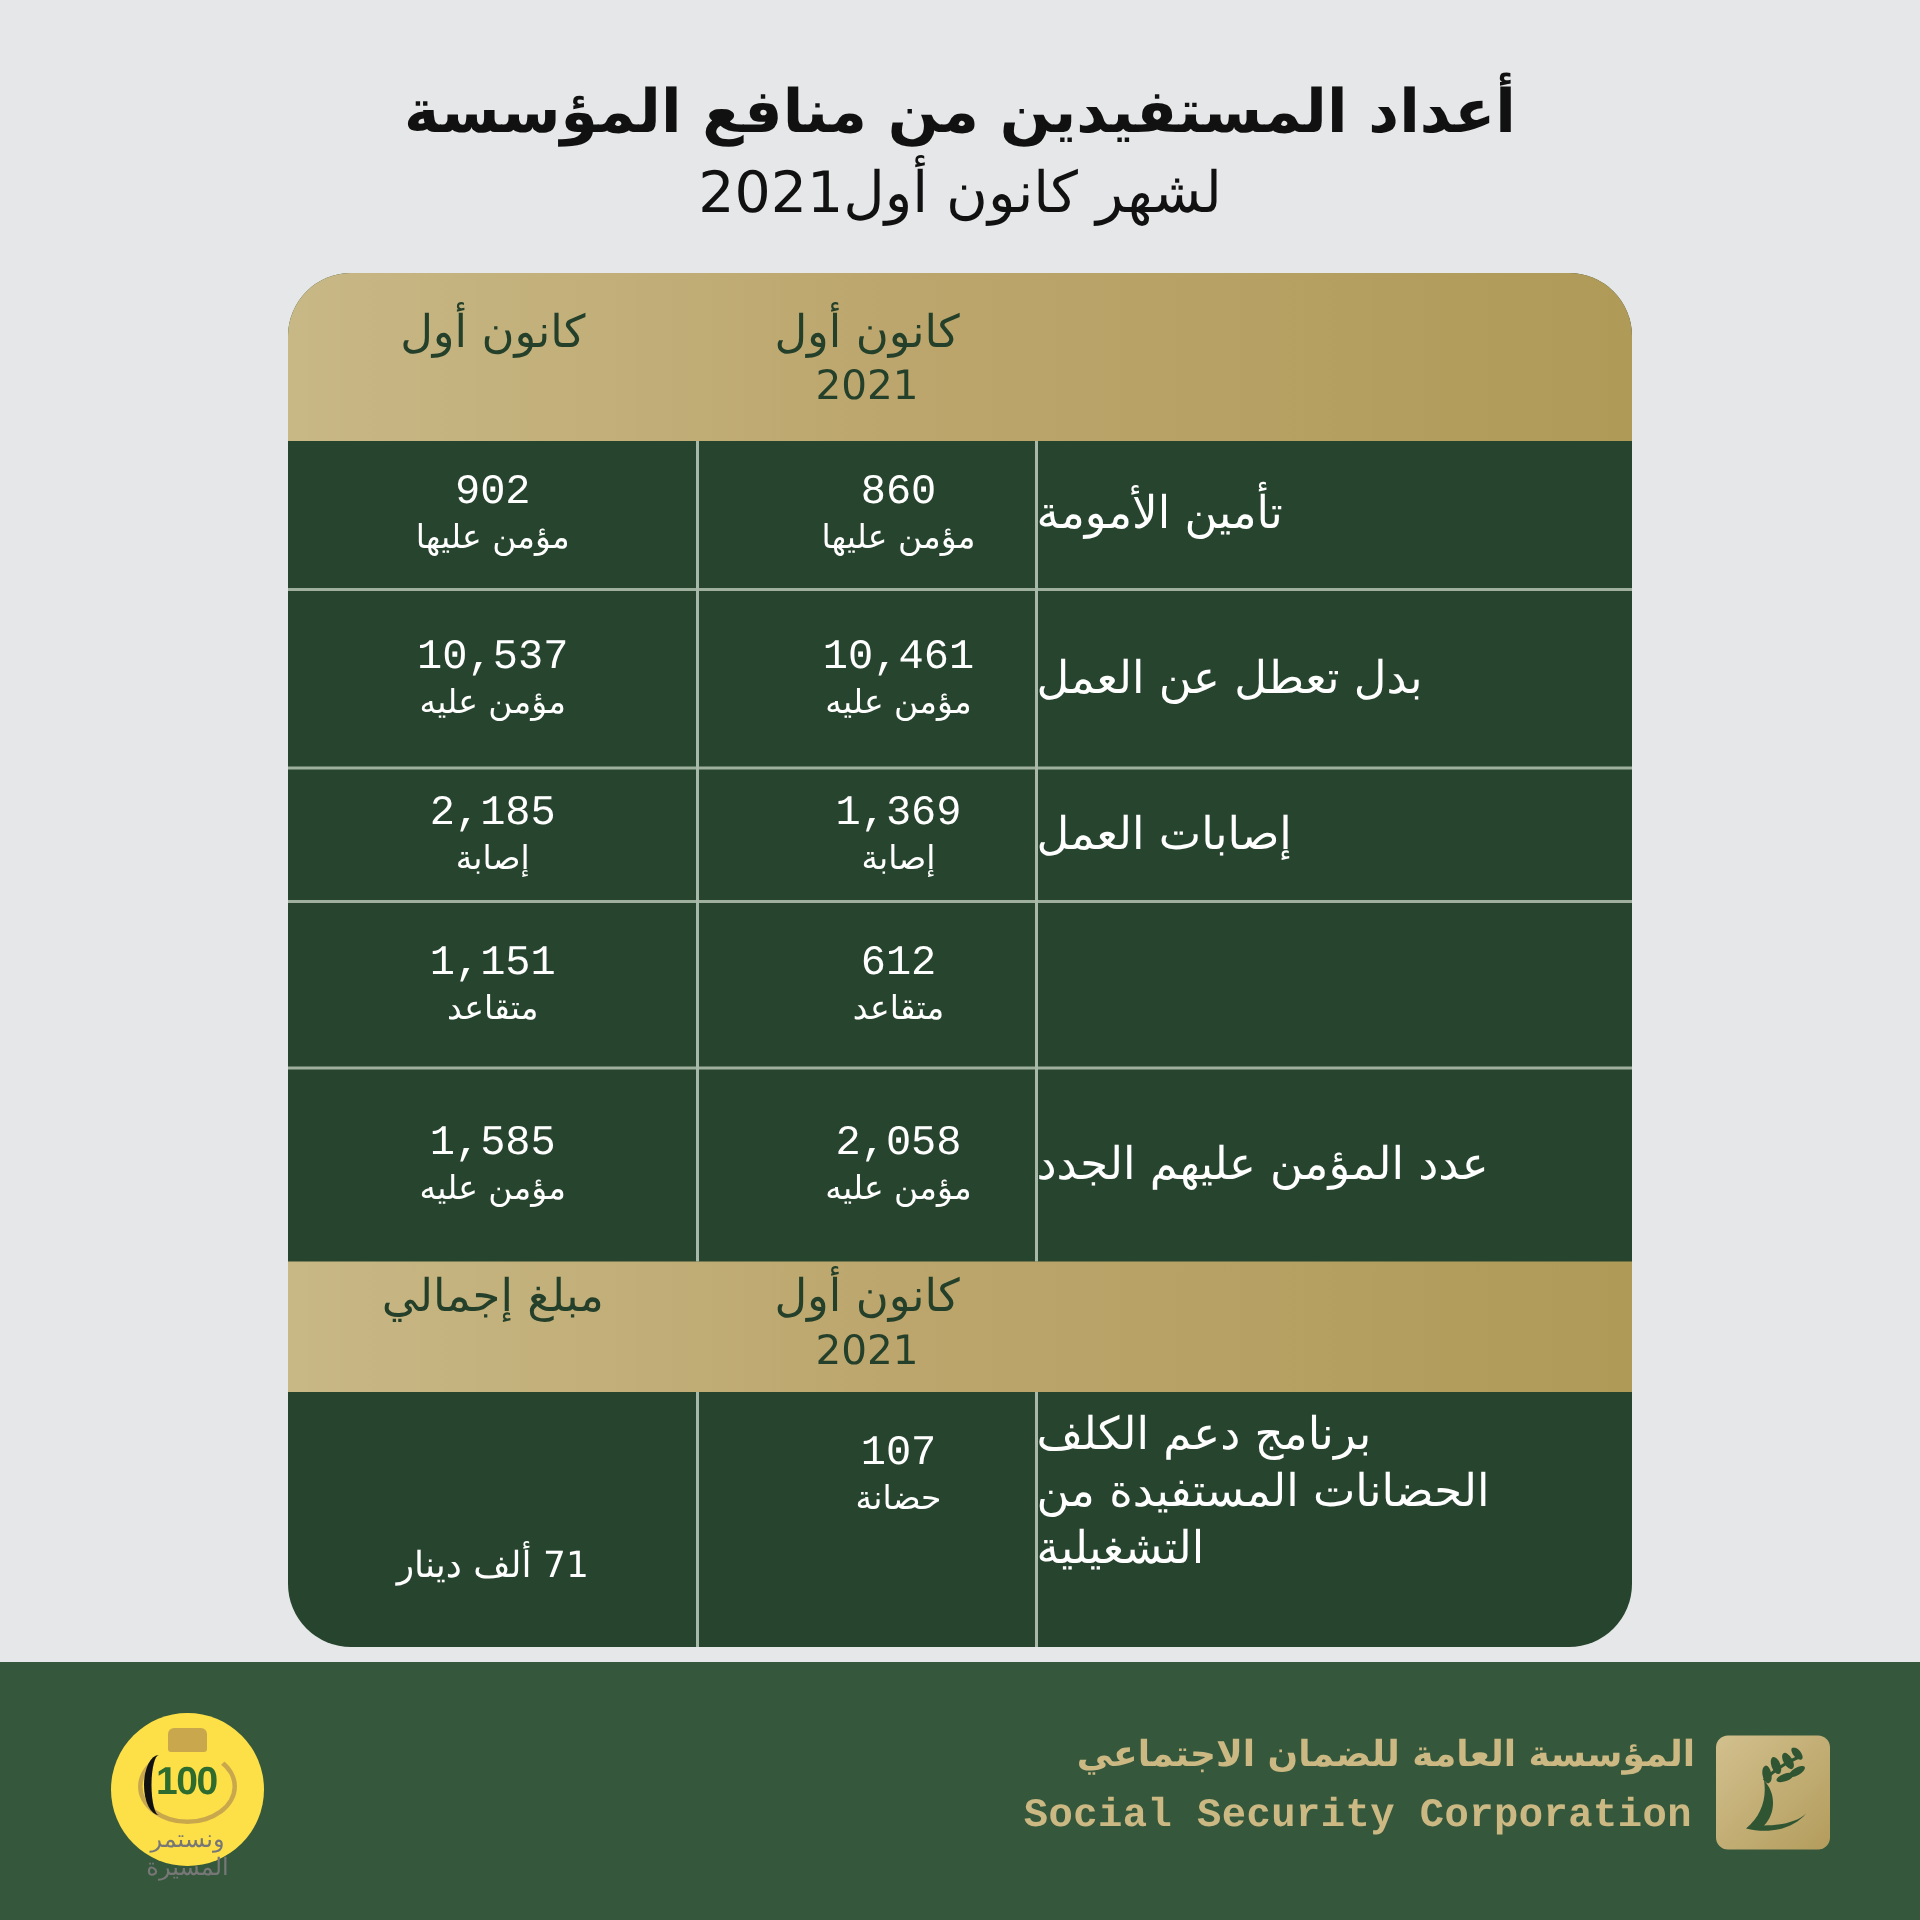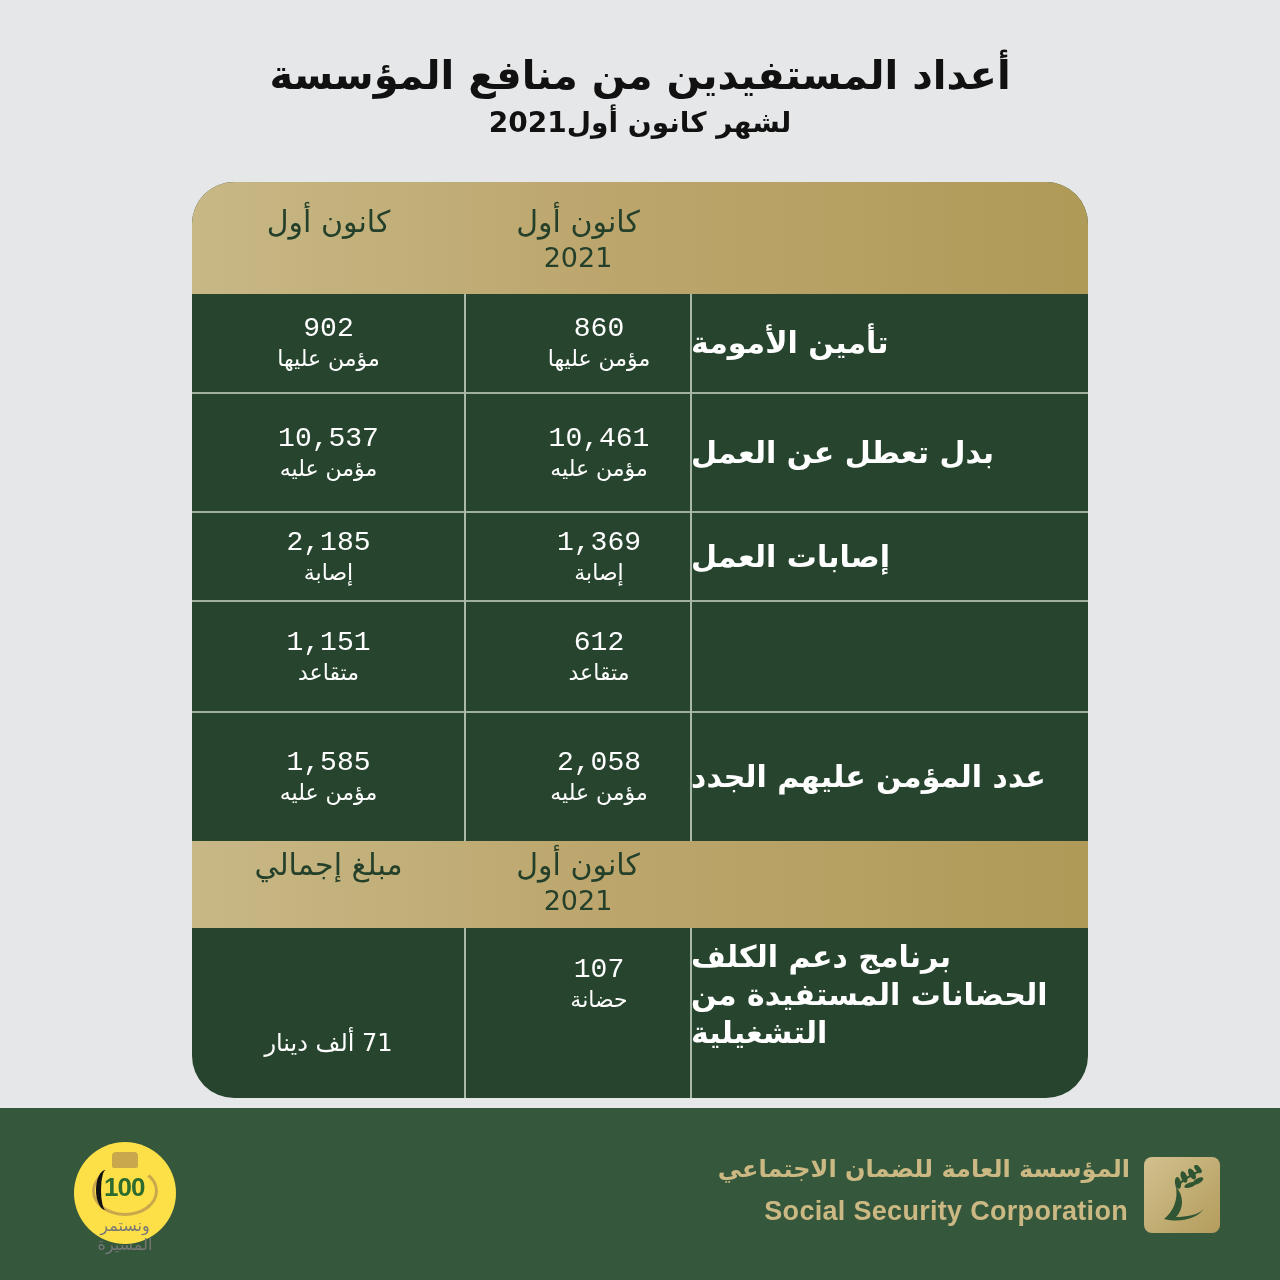--- a/index.html
+++ b/index.html
@@ -18,24 +18,24 @@
     }
     .title-main {
       top: 52px;
       font-size: 40px;
       font-weight: bold;
       left: 220px;
       width: 840px;
     }
     .title-sub {
       top: 106px;
-      font-size: 28px;
+      font-size: 38px;
       left: 220px;
       width: 840px;
-      font-weight: bold;
+      font-weight: normal;
     }
 
     .table-card {
       position: absolute;
       left: 192px; top: 182px;
       width: 896px; height: 916px;
       border-radius: 42px;
       overflow: hidden;
       background: #27452e;
     }
@@ -72,21 +72,20 @@
     }
     .cell.c2020 { left: 0; width: 273px; }
     .cell.c2021 { left: 273px; width: 268px; }
     .cell.label {
       left: 499px; width: 397px;
       align-items: flex-end;
       padding-right: 14px;
       font-size: 30px;
       line-height: 38px;
       text-align: right;
-      font-weight: bold;
     }
     .num { font-size: 28px; line-height: 32px; font-family: Liberation Mono, monospace; }
     .unit { font-size: 22px; line-height: 28px; }
 
     .vline {
       position: absolute;
       width: 2px;
       background: #a9b9a9;
     }
 
@@ -139,21 +138,21 @@
       right: 150px; top: 1155px;
       font-size: 24px; font-weight: bold;
       color: #cbb882;
       direction: rtl;
     }
     .org-en {
       position: absolute;
       right: 152px; top: 1196px;
       font-size: 27px; font-weight: bold;
       color: #cbb882;
-      font-family: Liberation Sans, sans-serif;
+      font-family: Liberation Mono, monospace;
       letter-spacing: 0.3px;
     }
     .logo-box {
       position: absolute;
       left: 1144px; top: 1157px;
       width: 76px; height: 76px;
       border-radius: 8px;
       background: linear-gradient(135deg, #d2c08e 0%, #b39c5c 100%);
     }
     .logo-box svg { position: absolute; left: 10px; top: 8px; }

